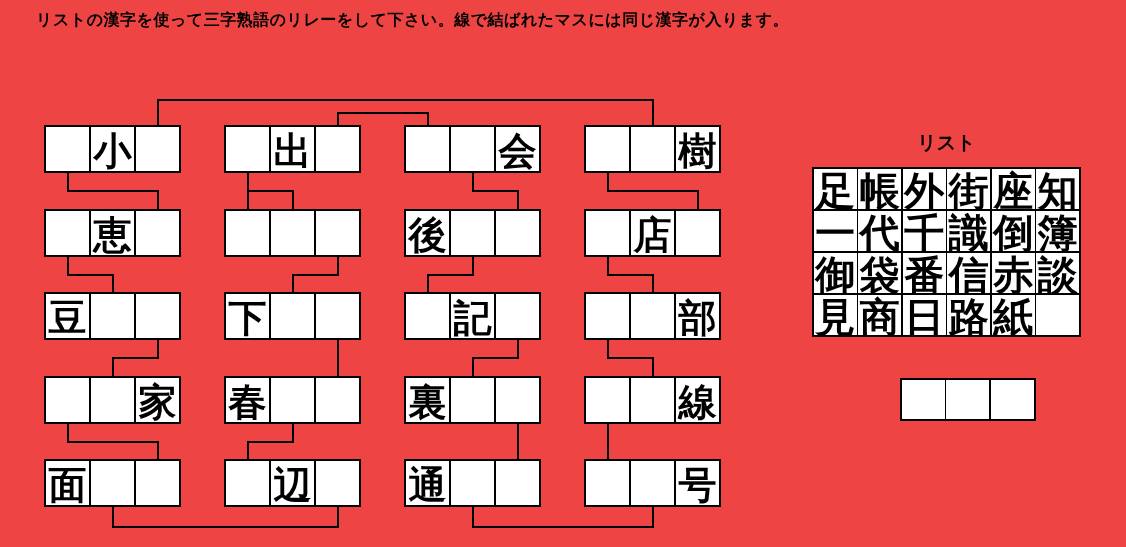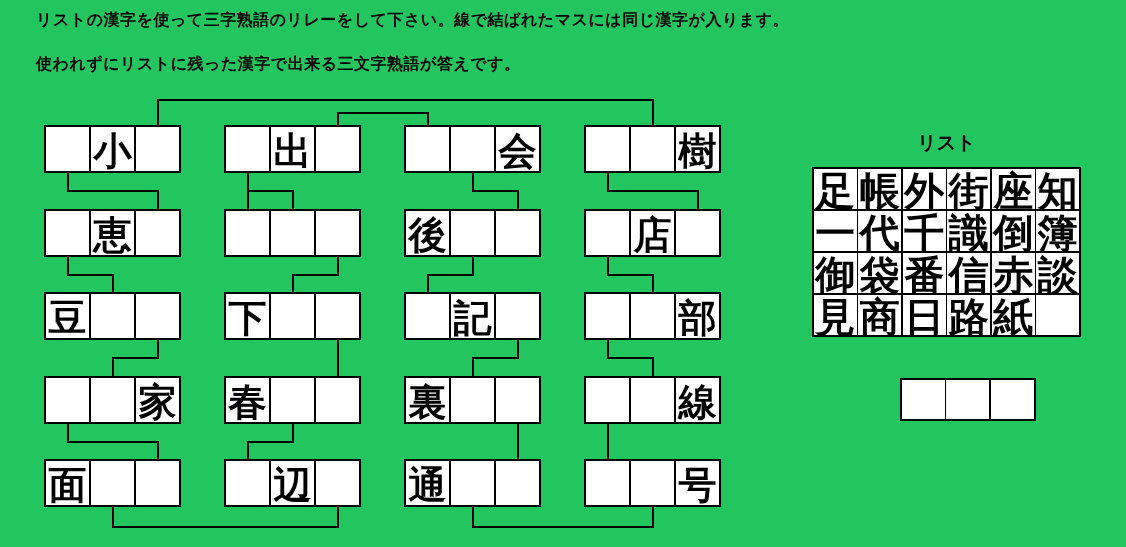--- a/index.html
+++ b/index.html
@@ -1,19 +1,19 @@
 <!DOCTYPE html>
 <html><head>
 <meta charset="utf-8">
 <style>
   html,body{margin:0;padding:0;background:#ffffff;}
   .page{
     position:relative;
     width:1126px;height:547px;
-    background:#22c55e;
+    background:#ef4444;
     overflow:hidden;
     font-family:"Liberation Sans",sans-serif;
   }
   .inst{
     position:absolute;
     left:36px;
     font-size:16px;
     font-weight:bold;
     color:#000;
     letter-spacing:0.5px;
@@ -21,21 +21,20 @@
   }
   .inst1{top:10px;}
   .inst2{top:54px;}
   svg{position:absolute;top:0;left:0;}
 </style>
 </head>
 <body>
 
 <div class="page">
   <div class="inst inst1">リストの漢字を使って三字熟語のリレーをして下さい。線で結ばれたマスには同じ漢字が入ります。</div>
-  <div class="inst inst2">使われずにリストに残った漢字で出来る三文字熟語が答えです。</div>
   <svg width="1126" height="547" viewBox="0 0 1126 547" xmlns="http://www.w3.org/2000/svg">
       <polyline points="157.5,126 157.5,100 652.5,100 652.5,126" fill="none" stroke="#000000" stroke-width="2" shape-rendering="crispEdges"></polyline>
       <polyline points="337.5,126 337.5,113 427.5,113 427.5,126" fill="none" stroke="#000000" stroke-width="2" shape-rendering="crispEdges"></polyline>
       <polyline points="67.5,172 67.5,191 157.5,191 157.5,210" fill="none" stroke="#000000" stroke-width="2" shape-rendering="crispEdges"></polyline>
       <polyline points="247.5,172 247.5,191 247.5,191 247.5,210" fill="none" stroke="#000000" stroke-width="2" shape-rendering="crispEdges"></polyline>
       <polyline points="247.5,172 247.5,191 292.5,191 292.5,210" fill="none" stroke="#000000" stroke-width="2" shape-rendering="crispEdges"></polyline>
       <polyline points="472.5,172 472.5,191 517.5,191 517.5,210" fill="none" stroke="#000000" stroke-width="2" shape-rendering="crispEdges"></polyline>
       <polyline points="607.5,172 607.5,191 697.5,191 697.5,210" fill="none" stroke="#000000" stroke-width="2" shape-rendering="crispEdges"></polyline>
       <polyline points="67.5,256 67.5,274.5 112.5,274.5 112.5,293" fill="none" stroke="#000000" stroke-width="2" shape-rendering="crispEdges"></polyline>
       <polyline points="337.5,256 337.5,274.5 292.5,274.5 292.5,293" fill="none" stroke="#000000" stroke-width="2" shape-rendering="crispEdges"></polyline>

